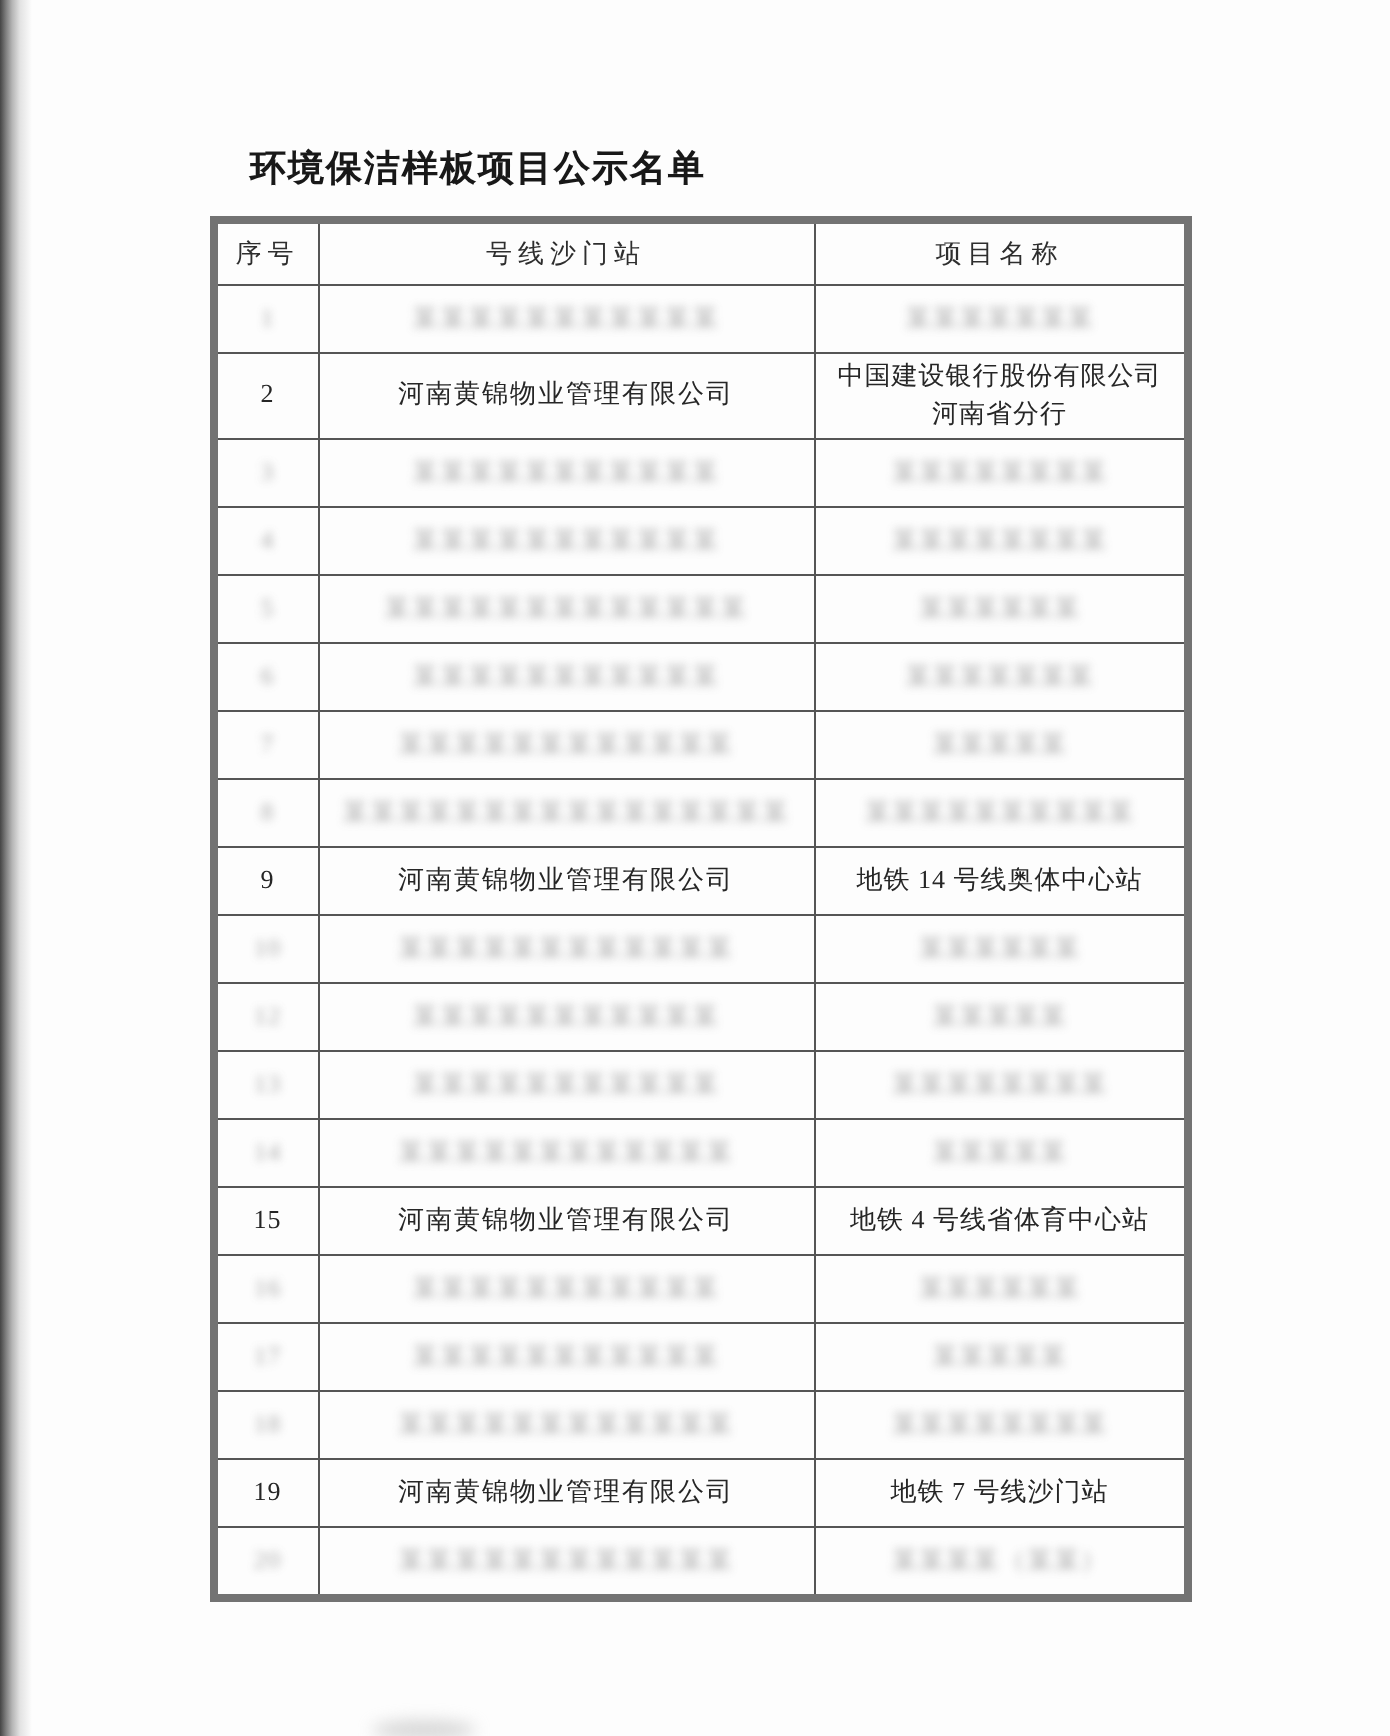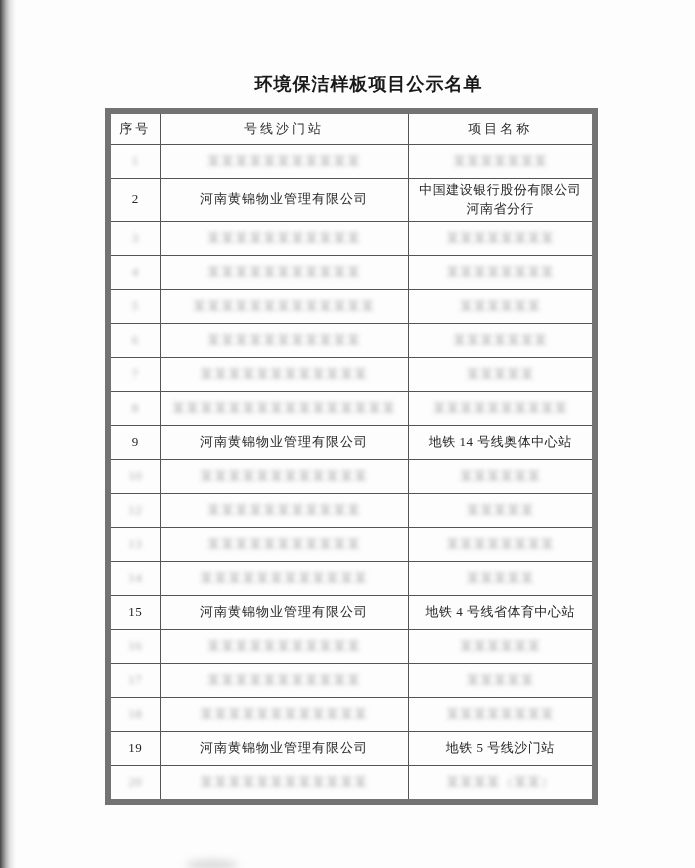--- a/index.html
+++ b/index.html
@@ -18,35 +18,35 @@
     background: linear-gradient(to right,
       #454545 0%, #7d7d7d 18%, #b5b5b5 38%, #e2e2e2 62%, rgba(255,255,255,0) 100%);
     pointer-events: none;
   }
   .title {
     position: absolute;
     top: 72px;
     left: 105px;
     width: 487px;
     margin: 0;
-    text-align: center;
+    text-align: left;
     transform: translateX(20px);
     font-size: 18px;
     font-weight: bold;
     letter-spacing: 1px;
     color: #181818;
   }
   .doc-table {
     position: absolute;
     left: 105px;
     top: 108px;
     width: 487px;
     border-collapse: collapse;
     table-layout: fixed;
-    border: 6px solid #737373;
+    border: 4px solid #737373;
   }
   .col-serial  { width: 52px; }
   .col-company { width: 248px; }
   .col-project { width: 187px; }
   .doc-table th, .doc-table td {
     border: 1px solid #555555;
     text-align: center;
     vertical-align: middle;
     padding: 2px 5px;
     color: #262626;
@@ -185,21 +185,21 @@
           <td data-name="project-cell"><span class="cell-text smudge" data-name="project-cell-text">某某某某某</span></td>
         </tr>
         <tr data-name="table-row">
           <td data-name="serial-cell"><span class="cell-text smudge" data-name="serial-cell-text">18</span></td>
           <td data-name="company-cell"><span class="cell-text smudge" data-name="company-cell-text">某某某某某某某某某某某某</span></td>
           <td data-name="project-cell"><span class="cell-text smudge" data-name="project-cell-text">某某某某某某某某</span></td>
         </tr>
         <tr data-name="table-row">
           <td data-name="serial-cell"><span class="cell-text" data-name="serial-cell-text">19</span></td>
           <td data-name="company-cell"><span class="cell-text" data-name="company-cell-text">河南黄锦物业管理有限公司</span></td>
-          <td data-name="project-cell"><span class="cell-text" data-name="project-cell-text">地铁 5 号线沙门站</span></td>
+          <td data-name="project-cell"><span class="cell-text" data-name="project-cell-text">地铁 7 号线沙门站</span></td>
         </tr>
         <tr data-name="table-row">
           <td data-name="serial-cell"><span class="cell-text smudge" data-name="serial-cell-text">20</span></td>
           <td data-name="company-cell"><span class="cell-text smudge" data-name="company-cell-text">某某某某某某某某某某某某</span></td>
           <td data-name="project-cell"><span class="cell-text smudge" data-name="project-cell-text">某某某某（某某）</span></td>
         </tr>
       </tbody>
   </table>
 
   <div class="bottom-smudge" data-name="scan-artifact-smudge"></div>

